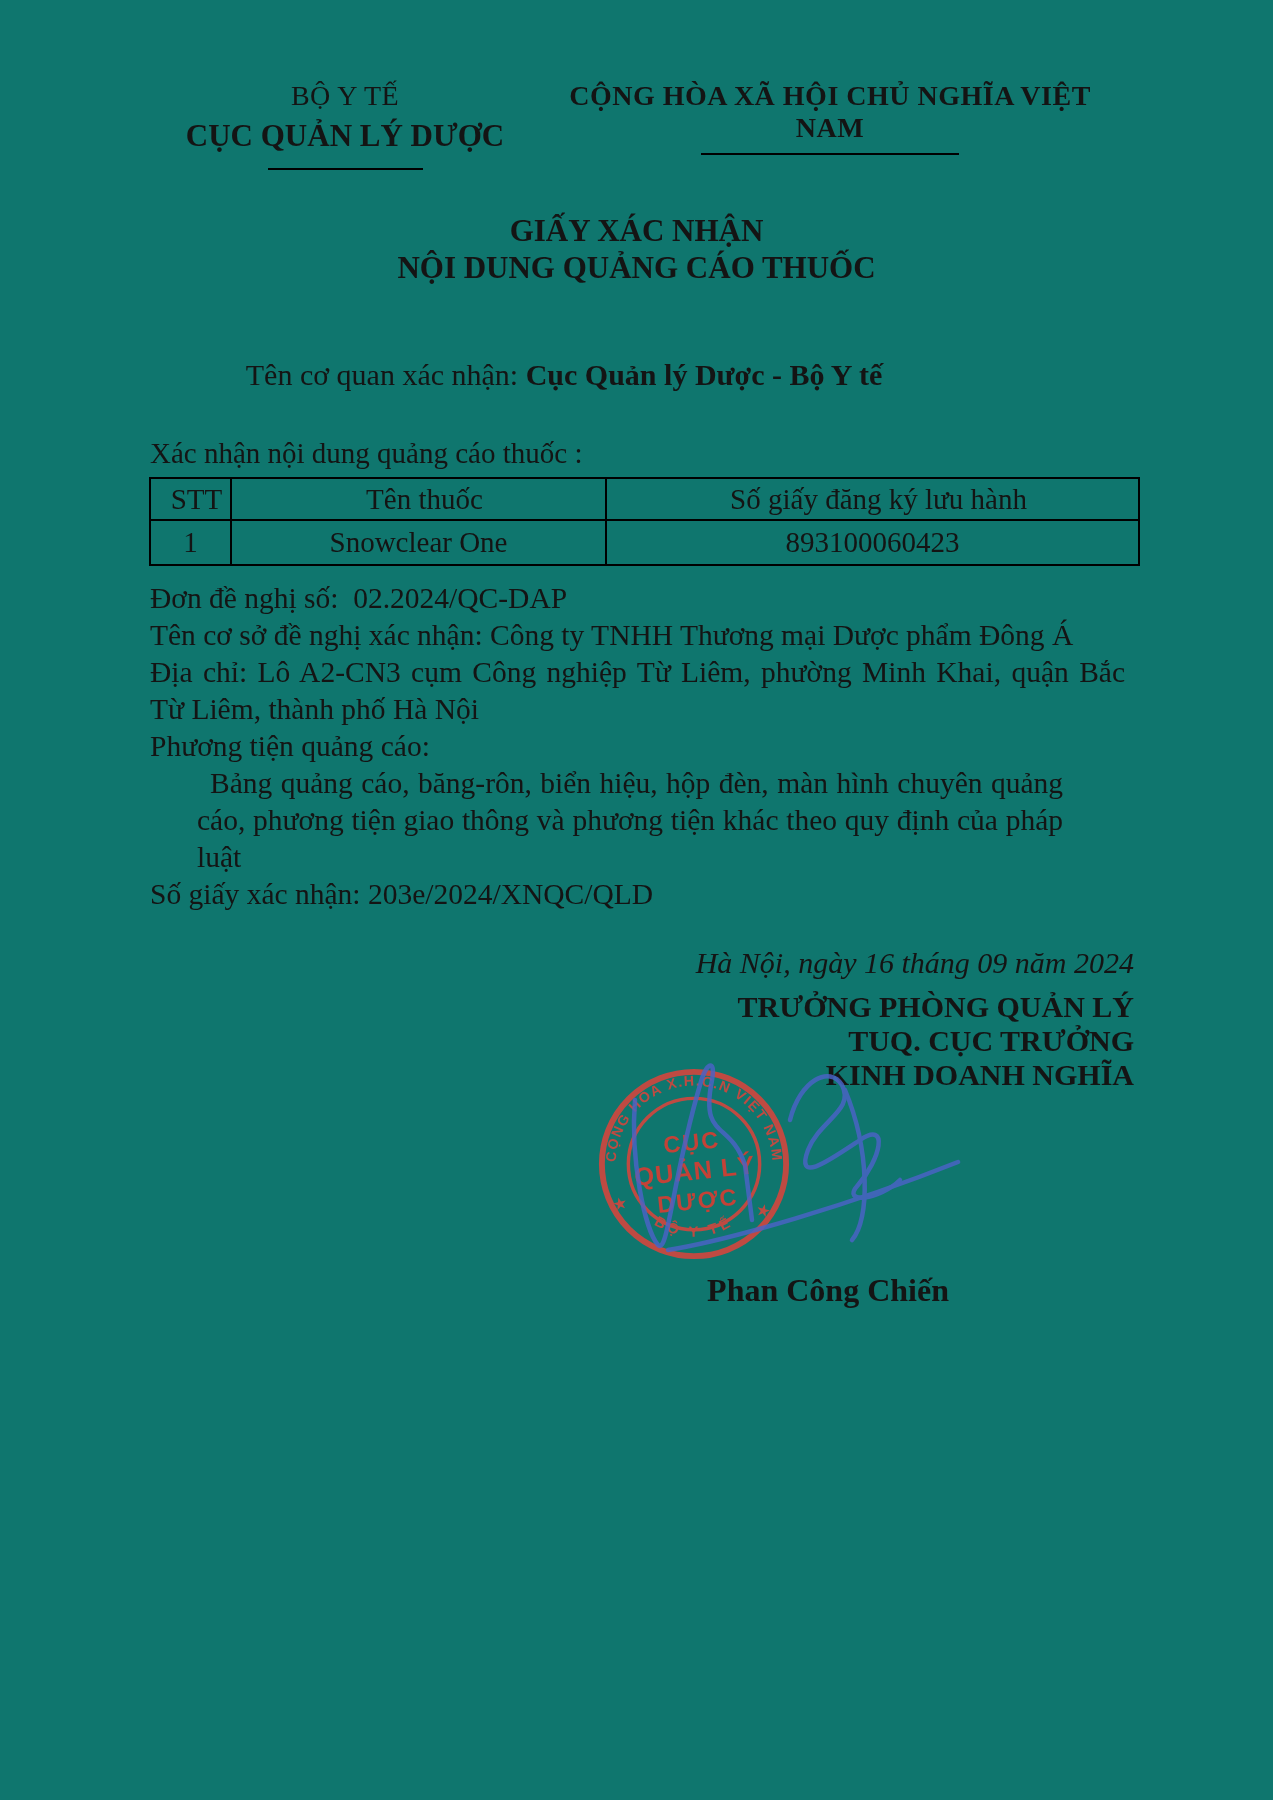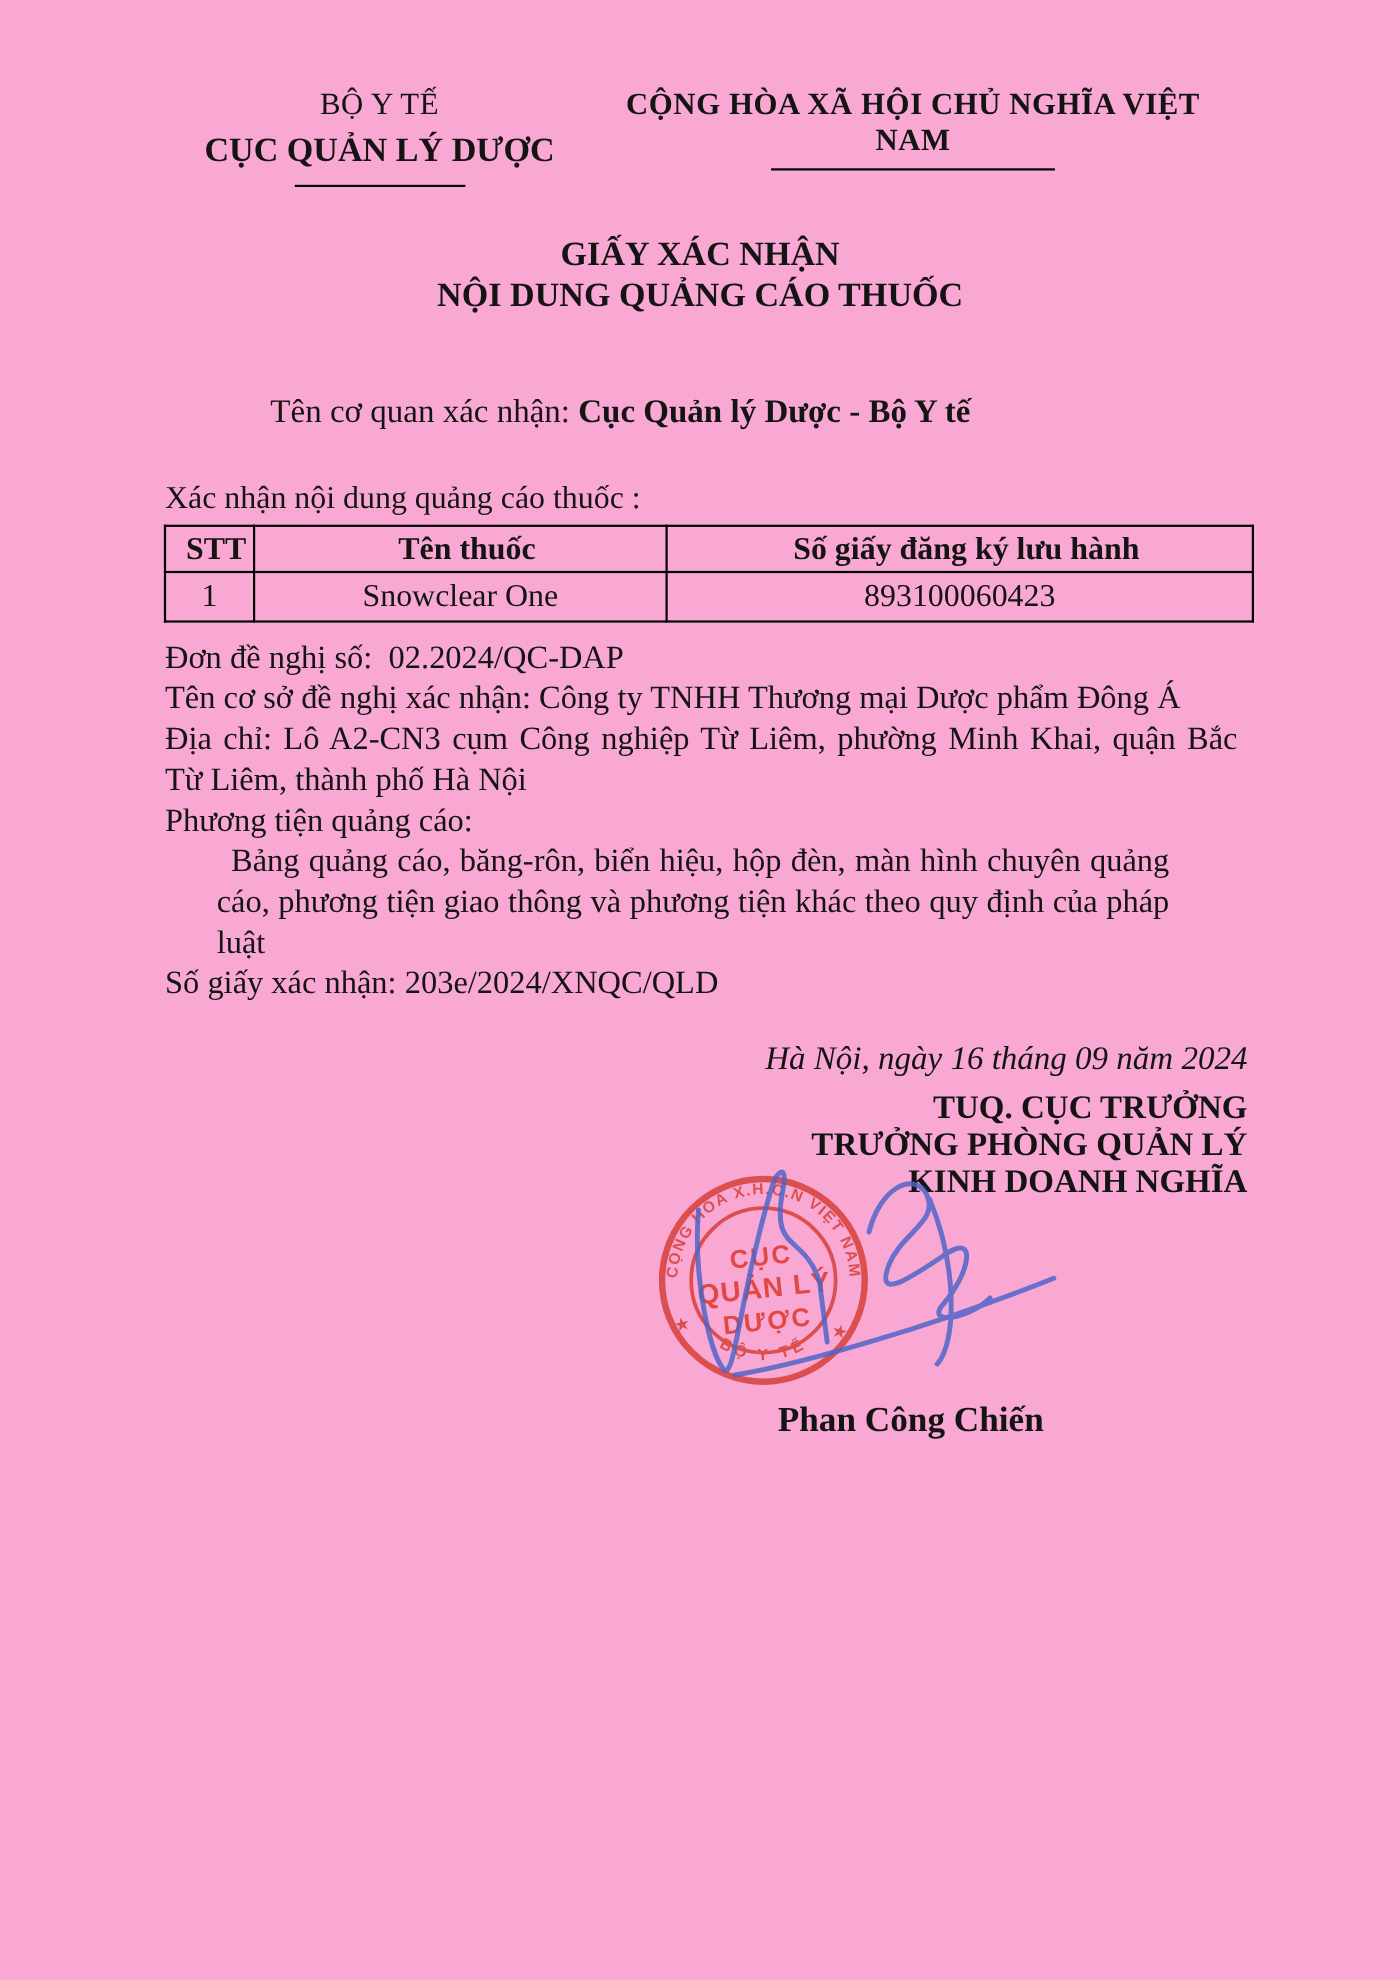--- a/index.html
+++ b/index.html
@@ -1,20 +1,20 @@
 <!DOCTYPE html>
 <html lang="vi"><head>
 <meta charset="utf-8">
 <style>
   html,body { margin:0; padding:0; background:#e8e8e8; }
   .page {
     position:relative;
     width:1273px; height:1800px;
     margin:0 auto;
-    background:#f9a8d4;
+    background:#0f766e;
     font-family:"Liberation Serif", "DejaVu Serif", serif;
     color:#141414;
     overflow:hidden;
   }
   
   .hdr-left  { position:absolute; top:80px;  left:163px; width:364px; text-align:center; }
   .hdr-right { position:absolute; top:80px;  left:538px; width:584px; text-align:center; }
   .hdr-line1 { font-size:28px; letter-spacing:.5px; }
   .hdr-left .hdr-line2  { font-size:31px; font-weight:bold; margin-top:6px; }
   .hdr-right .hdr-line1 { font-weight:bold; }
@@ -30,21 +30,21 @@
   
   .agency { position:absolute; top:358px; left:0; width:1128px; text-align:center; font-size:30px; }
   .agency b { font-weight:bold; }
   
   .confirm { position:absolute; top:437px; left:150px; font-size:29px; }
   
   table.drug { position:absolute; top:477px; left:149px; border-collapse:collapse; table-layout:fixed; }
   table.drug th, table.drug td {
     border:2px solid #000; text-align:center; font-size:29px; padding:1px 6px;
   }
-  table.drug th { font-weight:bold; height:38px;padding-left:18px; }
+  table.drug th { font-weight:normal; height:38px;padding-left:18px; }
   table.drug td { height:41px; font-weight:normal; }
   col.c1 { width:81px; } col.c2 { width:375px; } col.c3 { width:533px; }
   
   .body-block { position:absolute; top:580px; left:150px; width:975px; font-size:29.5px; line-height:37px; }
   .body-block p { margin:0; }
   .prewrap { white-space:pre-wrap; }
   .addr { text-align:justify; }
   .media-desc { margin-left:47px !important; width:866px; text-align:justify; text-indent:13px; }
   
   .sign-block { position:absolute; top:946px; left:522px; width:612px; text-align:right; }
@@ -106,22 +106,22 @@
     <p>Tên cơ sở đề nghị xác nhận: Công ty TNHH Thương mại Dược phẩm Đông Á</p>
     <p class="addr">Địa chỉ: Lô A2-CN3 cụm Công nghiệp Từ Liêm, phường Minh Khai, quận Bắc Từ Liêm, thành phố Hà Nội</p>
     <p>Phương tiện quảng cáo:</p>
     <p class="media-desc">Bảng quảng cáo, băng-rôn, biển hiệu, hộp đèn, màn hình chuyên quảng cáo, phương tiện giao thông và phương tiện khác theo quy định của pháp luật</p>
     <p>Số giấy xác nhận: 203e/2024/XNQC/QLD</p>
   </div>
 
   <div class="sign-block">
     <div class="sign-date">Hà Nội, ngày 16 tháng 09 năm 2024</div>
     <div class="sign-title">
+      <div>TRƯỞNG PHÒNG QUẢN LÝ</div>
       <div>TUQ. CỤC TRƯỞNG</div>
-      <div>TRƯỞNG PHÒNG QUẢN LÝ</div>
       <div>KINH DOANH NGHĨA</div>
     </div>
   </div>
 
   <div class="stamp">
     <svg width="196" height="196" viewBox="0 0 200 200" xmlns="http://www.w3.org/2000/svg" xmlns:xlink="http://www.w3.org/1999/xlink" opacity="0.88">
       <defs>
         <path id="arc-top" d="M 20 100 A 80 80 0 1 1 180 100" fill="none"></path>
         <path id="arc-bottom" d="M 26 100 A 74 74 0 0 0 174 100" fill="none"></path>
       </defs>

